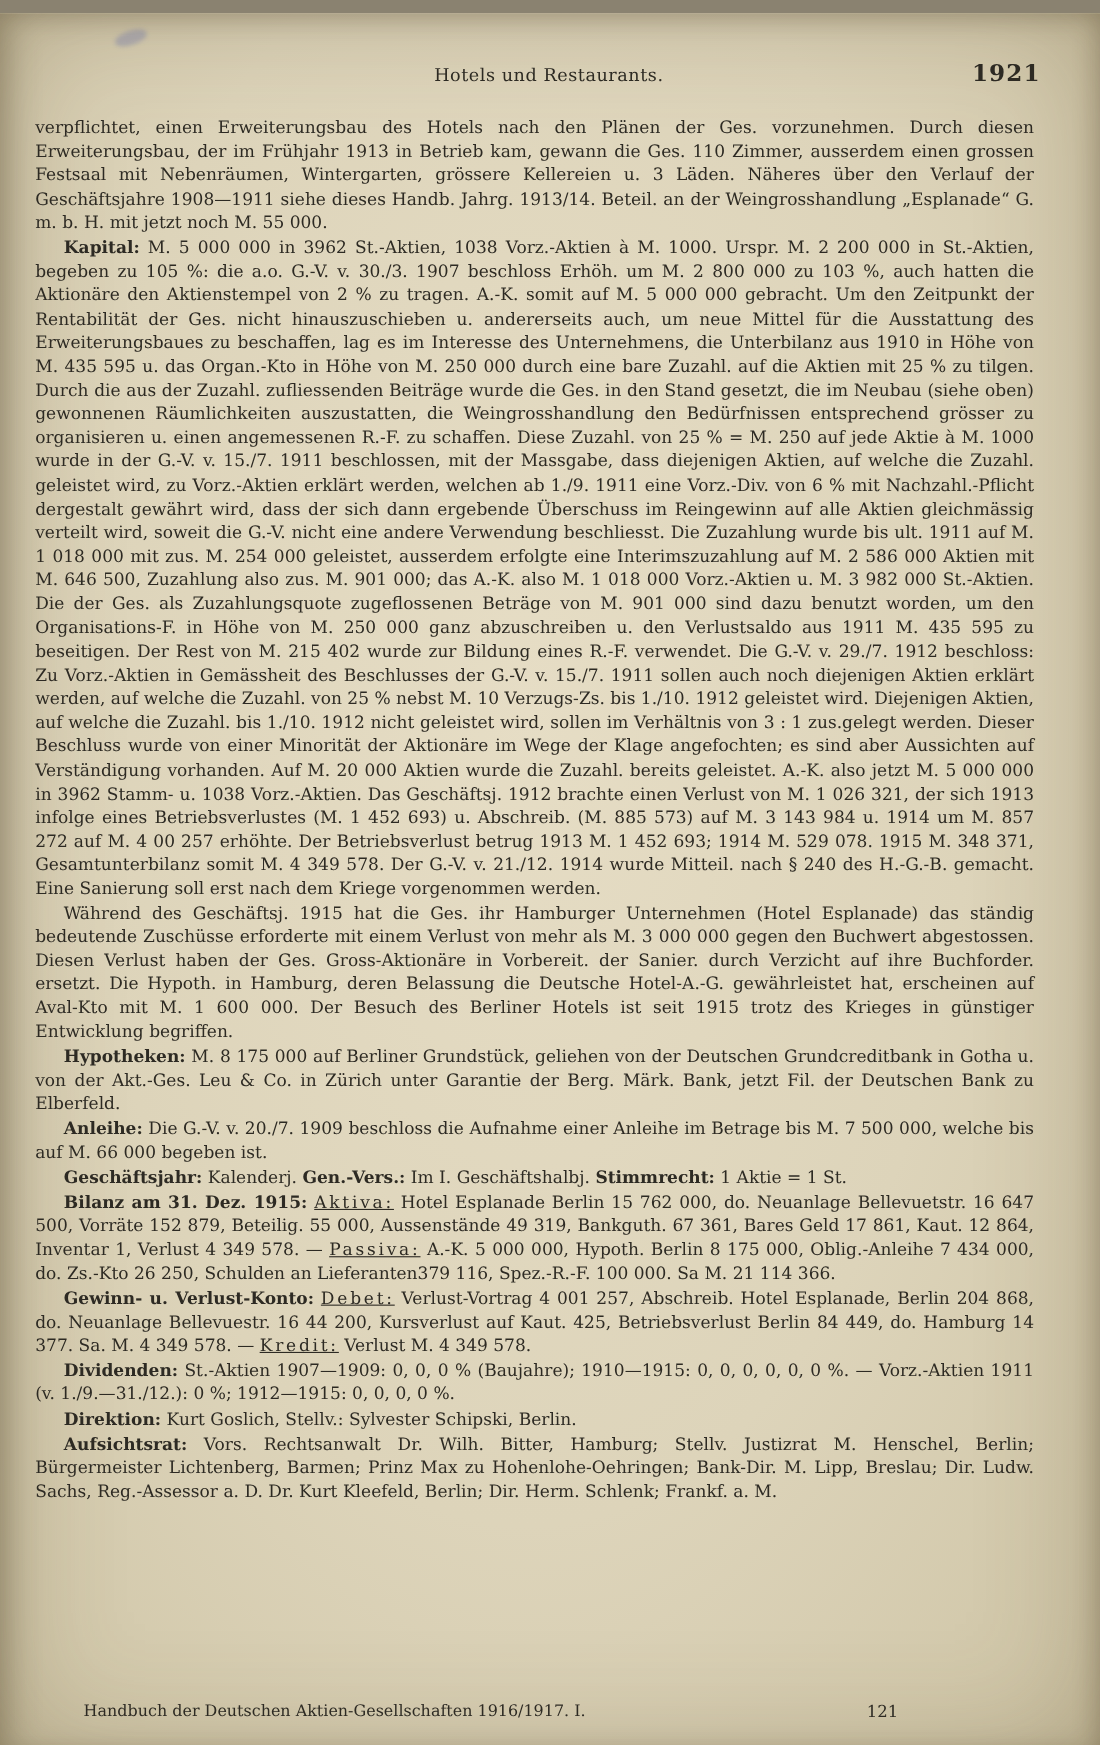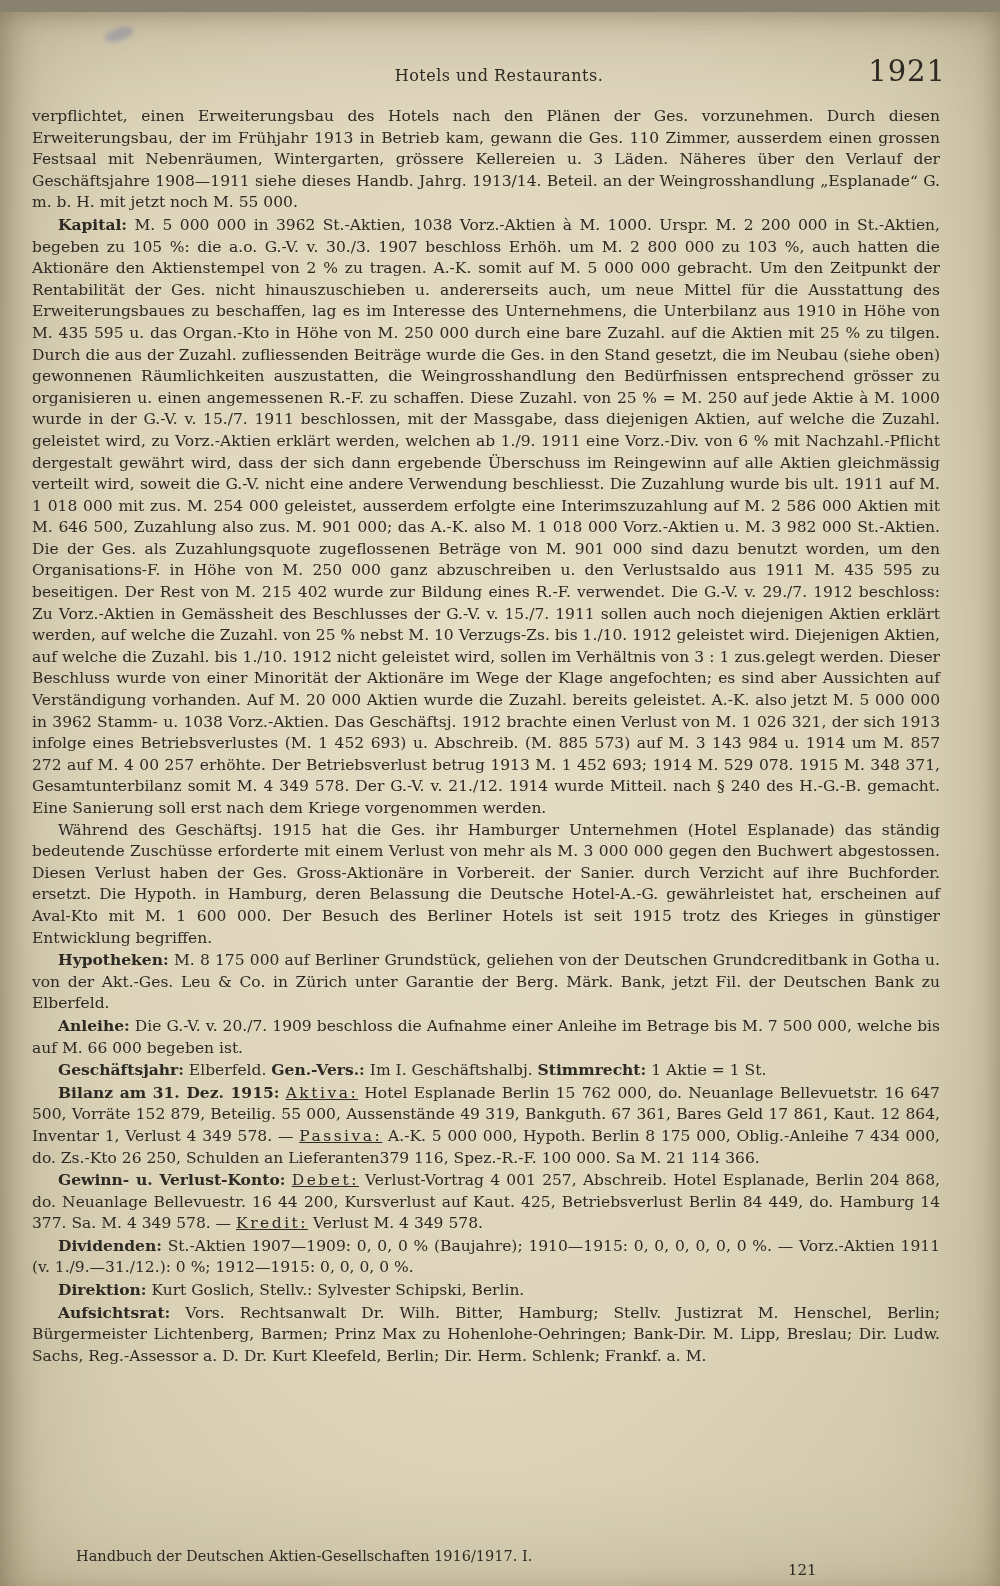--- a/index.html
+++ b/index.html
@@ -40,22 +40,22 @@
     align-items: baseline;
   }
   .running-title {
     grid-column: 2;
     font-size: 16px;
     letter-spacing: 0.5px;
   }
   .page-number {
     grid-column: 3;
     justify-self: end;
-    font-weight: normal;
-    font-size: 29px;
+    font-weight: bold;
+    font-size: 21px;
     padding-right: 14px;
     letter-spacing: 1px;
   }
   .page-body {
     position: absolute;
     top: 94px; left: 32px;
     width: 908px;
     font-size: 15.5px;
     line-height: 21.6px;
     text-align: justify;
@@ -66,21 +66,21 @@
   .sp { letter-spacing: 2.5px; text-decoration: underline; }
   .page-footer {
     position: absolute;
     top: 1534px; left: 76px;
     width: 880px;
     font-size: 14.5px;
     line-height: 20px;
   }
   .footer-num {
     position: absolute;
-    left: 712px; top: 14px;
+    left: 712px; top: 0;
     font-size: 15px;
   }
 </style>
 </head>
 <body>
 
 <div class="page">
   <div class="scan-smudge"></div>
 
   <div class="page-header">
@@ -88,21 +88,21 @@
     <div class="running-title">Hotels und Restaurants.</div>
     <div class="page-number">1921</div>
   </div>
 
   <div class="page-body">
       <p><span>verpflichtet, einen Erweiterungsbau des Hotels nach den Plänen der Ges. vorzunehmen. Durch diesen Erweiterungsbau, der im Frühjahr 1913 in Betrieb kam, gewann die Ges. 110 Zimmer, ausserdem einen grossen Festsaal mit Nebenräumen, Wintergarten, grössere Kellereien u. 3 Läden. Näheres über den Verlauf der Geschäftsjahre 1908—1911 siehe dieses Handb. Jahrg. 1913/14. Beteil. an der Weingrosshandlung „Esplanade“ G. m. b. H. mit jetzt noch M. 55 000.</span></p>
       <p class="indent"><span class="b">Kapital:</span><span> M. 5 000 000 in 3962 St.-Aktien, 1038 Vorz.-Aktien à M. 1000. Urspr. M. 2 200 000 in St.-Aktien, begeben zu 105 %: die a.o. G.-V. v. 30./3. 1907 beschloss Erhöh. um M. 2 800 000 zu 103 %, auch hatten die Aktionäre den Aktienstempel von 2 % zu tragen. A.-K. somit auf M. 5 000 000 gebracht. Um den Zeitpunkt der Rentabilität der Ges. nicht hinauszuschieben u. andererseits auch, um neue Mittel für die Ausstattung des Erweiterungsbaues zu beschaffen, lag es im Interesse des Unternehmens, die Unterbilanz aus 1910 in Höhe von M. 435 595 u. das Organ.-Kto in Höhe von M. 250 000 durch eine bare Zuzahl. auf die Aktien mit 25 % zu tilgen. Durch die aus der Zuzahl. zufliessenden Beiträge wurde die Ges. in den Stand gesetzt, die im Neubau (siehe oben) gewonnenen Räumlichkeiten auszustatten, die Weingrosshandlung den Bedürfnissen entsprechend grösser zu organisieren u. einen angemessenen R.-F. zu schaffen. Diese Zuzahl. von 25 % = M. 250 auf jede Aktie à M. 1000 wurde in der G.-V. v. 15./7. 1911 beschlossen, mit der Massgabe, dass diejenigen Aktien, auf welche die Zuzahl. geleistet wird, zu Vorz.-Aktien erklärt werden, welchen ab 1./9. 1911 eine Vorz.-Div. von 6 % mit Nachzahl.-Pflicht dergestalt gewährt wird, dass der sich dann ergebende Überschuss im Reingewinn auf alle Aktien gleichmässig verteilt wird, soweit die G.-V. nicht eine andere Verwendung beschliesst. Die Zuzahlung wurde bis ult. 1911 auf M. 1 018 000 mit zus. M. 254 000 geleistet, ausserdem erfolgte eine Interimszuzahlung auf M. 2 586 000 Aktien mit M. 646 500, Zuzahlung also zus. M. 901 000; das A.-K. also M. 1 018 000 Vorz.-Aktien u. M. 3 982 000 St.-Aktien. Die der Ges. als Zuzahlungsquote zugeflossenen Beträge von M. 901 000 sind dazu benutzt worden, um den Organisations-F. in Höhe von M. 250 000 ganz abzuschreiben u. den Verlustsaldo aus 1911 M. 435 595 zu beseitigen. Der Rest von M. 215 402 wurde zur Bildung eines R.-F. verwendet. Die G.-V. v. 29./7. 1912 beschloss: Zu Vorz.-Aktien in Gemässheit des Beschlusses der G.-V. v. 15./7. 1911 sollen auch noch diejenigen Aktien erklärt werden, auf welche die Zuzahl. von 25 % nebst M. 10 Verzugs-Zs. bis 1./10. 1912 geleistet wird. Diejenigen Aktien, auf welche die Zuzahl. bis 1./10. 1912 nicht geleistet wird, sollen im Verhältnis von 3 : 1 zus.gelegt werden. Dieser Beschluss wurde von einer Minorität der Aktionäre im Wege der Klage angefochten; es sind aber Aussichten auf Verständigung vorhanden. Auf M. 20 000 Aktien wurde die Zuzahl. bereits geleistet. A.-K. also jetzt M. 5 000 000 in 3962 Stamm- u. 1038 Vorz.-Aktien. Das Geschäftsj. 1912 brachte einen Verlust von M. 1 026 321, der sich 1913 infolge eines Betriebsverlustes (M. 1 452 693) u. Abschreib. (M. 885 573) auf M. 3 143 984 u. 1914 um M. 857 272 auf M. 4 00 257 erhöhte. Der Betriebsverlust betrug 1913 M. 1 452 693; 1914 M. 529 078. 1915 M. 348 371, Gesamtunterbilanz somit M. 4 349 578. Der G.-V. v. 21./12. 1914 wurde Mitteil. nach § 240 des H.-G.-B. gemacht. Eine Sanierung soll erst nach dem Kriege vorgenommen werden.</span></p>
       <p class="indent"><span>Während des Geschäftsj. 1915 hat die Ges. ihr Hamburger Unternehmen (Hotel Esplanade) das ständig bedeutende Zuschüsse erforderte mit einem Verlust von mehr als M. 3 000 000 gegen den Buchwert abgestossen. Diesen Verlust haben der Ges. Gross-Aktionäre in Vorbereit. der Sanier. durch Verzicht auf ihre Buchforder. ersetzt. Die Hypoth. in Hamburg, deren Belassung die Deutsche Hotel-A.-G. gewährleistet hat, erscheinen auf Aval-Kto mit M. 1 600 000. Der Besuch des Berliner Hotels ist seit 1915 trotz des Krieges in günstiger Entwicklung begriffen.</span></p>
       <p class="indent"><span class="b">Hypotheken:</span><span> M. 8 175 000 auf Berliner Grundstück, geliehen von der Deutschen Grundcreditbank in Gotha u. von der Akt.-Ges. Leu &amp; Co. in Zürich unter Garantie der Berg. Märk. Bank, jetzt Fil. der Deutschen Bank zu Elberfeld.</span></p>
       <p class="indent"><span class="b">Anleihe:</span><span> Die G.-V. v. 20./7. 1909 beschloss die Aufnahme einer Anleihe im Betrage bis M. 7 500 000, welche bis auf M. 66 000 begeben ist.</span></p>
-      <p class="indent"><span class="b">Geschäftsjahr:</span><span> Elberfeld. </span><span class="b">Gen.-Vers.:</span><span> Im I. Geschäftshalbj. </span><span class="b">Stimmrecht:</span><span> 1 Aktie = 1 St.</span></p>
+      <p class="indent"><span class="b">Geschäftsjahr:</span><span> Kalenderj. </span><span class="b">Gen.-Vers.:</span><span> Im I. Geschäftshalbj. </span><span class="b">Stimmrecht:</span><span> 1 Aktie = 1 St.</span></p>
       <p class="indent"><span class="b">Bilanz am 31. Dez. 1915:</span><span> </span><span class="sp">Aktiva:</span><span> Hotel Esplanade Berlin 15 762 000, do. Neuanlage Bellevuetstr. 16 647 500, Vorräte 152 879, Beteilig. 55 000, Aussenstände 49 319, Bankguth. 67 361, Bares Geld 17 861, Kaut. 12 864, Inventar 1, Verlust 4 349 578. — </span><span class="sp">Passiva:</span><span> A.-K. 5 000 000, Hypoth. Berlin 8 175 000, Oblig.-Anleihe 7 434 000, do. Zs.-Kto 26 250, Schulden an Lieferanten379 116, Spez.-R.-F. 100 000. Sa M. 21 114 366.</span></p>
       <p class="indent"><span class="b">Gewinn- u. Verlust-Konto:</span><span> </span><span class="sp">Debet:</span><span> Verlust-Vortrag 4 001 257, Abschreib. Hotel Esplanade, Berlin 204 868, do. Neuanlage Bellevuestr. 16 44 200, Kursverlust auf Kaut. 425, Betriebsverlust Berlin 84 449, do. Hamburg 14 377. Sa. M. 4 349 578. — </span><span class="sp">Kredit:</span><span> Verlust M. 4 349 578.</span></p>
       <p class="indent"><span class="b">Dividenden:</span><span> St.-Aktien 1907—1909: 0, 0, 0 % (Baujahre); 1910—1915: 0, 0, 0, 0, 0, 0 %. — Vorz.-Aktien 1911 (v. 1./9.—31./12.): 0 %; 1912—1915: 0, 0, 0, 0 %.</span></p>
       <p class="indent"><span class="b">Direktion:</span><span> Kurt Goslich, Stellv.: Sylvester Schipski, Berlin.</span></p>
       <p class="indent"><span class="b">Aufsichtsrat:</span><span> Vors. Rechtsanwalt Dr. Wilh. Bitter, Hamburg; Stellv. Justizrat M. Henschel, Berlin; Bürgermeister Lichtenberg, Barmen; Prinz Max zu Hohenlohe-Oehringen; Bank-Dir. M. Lipp, Breslau; Dir. Ludw. Sachs, Reg.-Assessor a. D. Dr. Kurt Kleefeld, Berlin; Dir. Herm. Schlenk; Frankf. a. M.</span></p>
     </div>
 
   <div class="page-footer">
     <span class="footer-text">Handbuch der Deutschen Aktien-Gesellschaften 1916/1917.  I.</span>
     <span class="footer-num">121</span>

